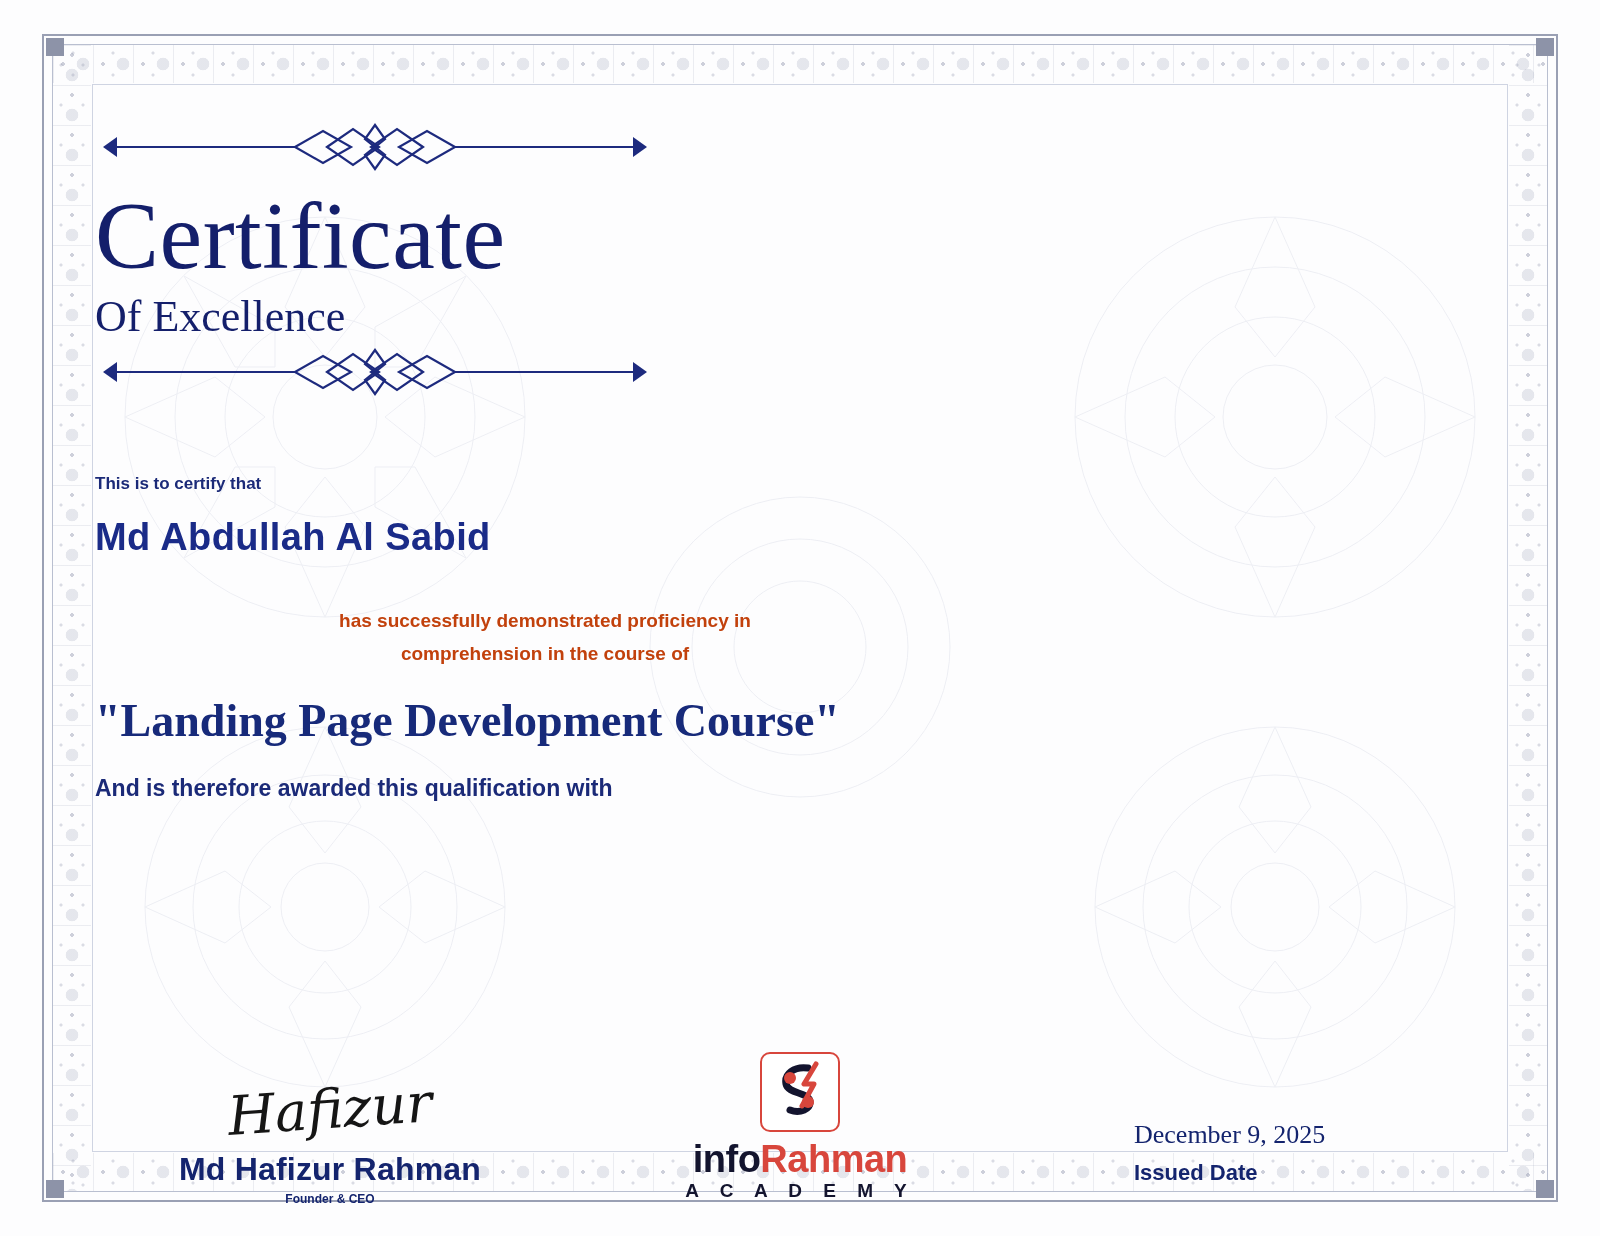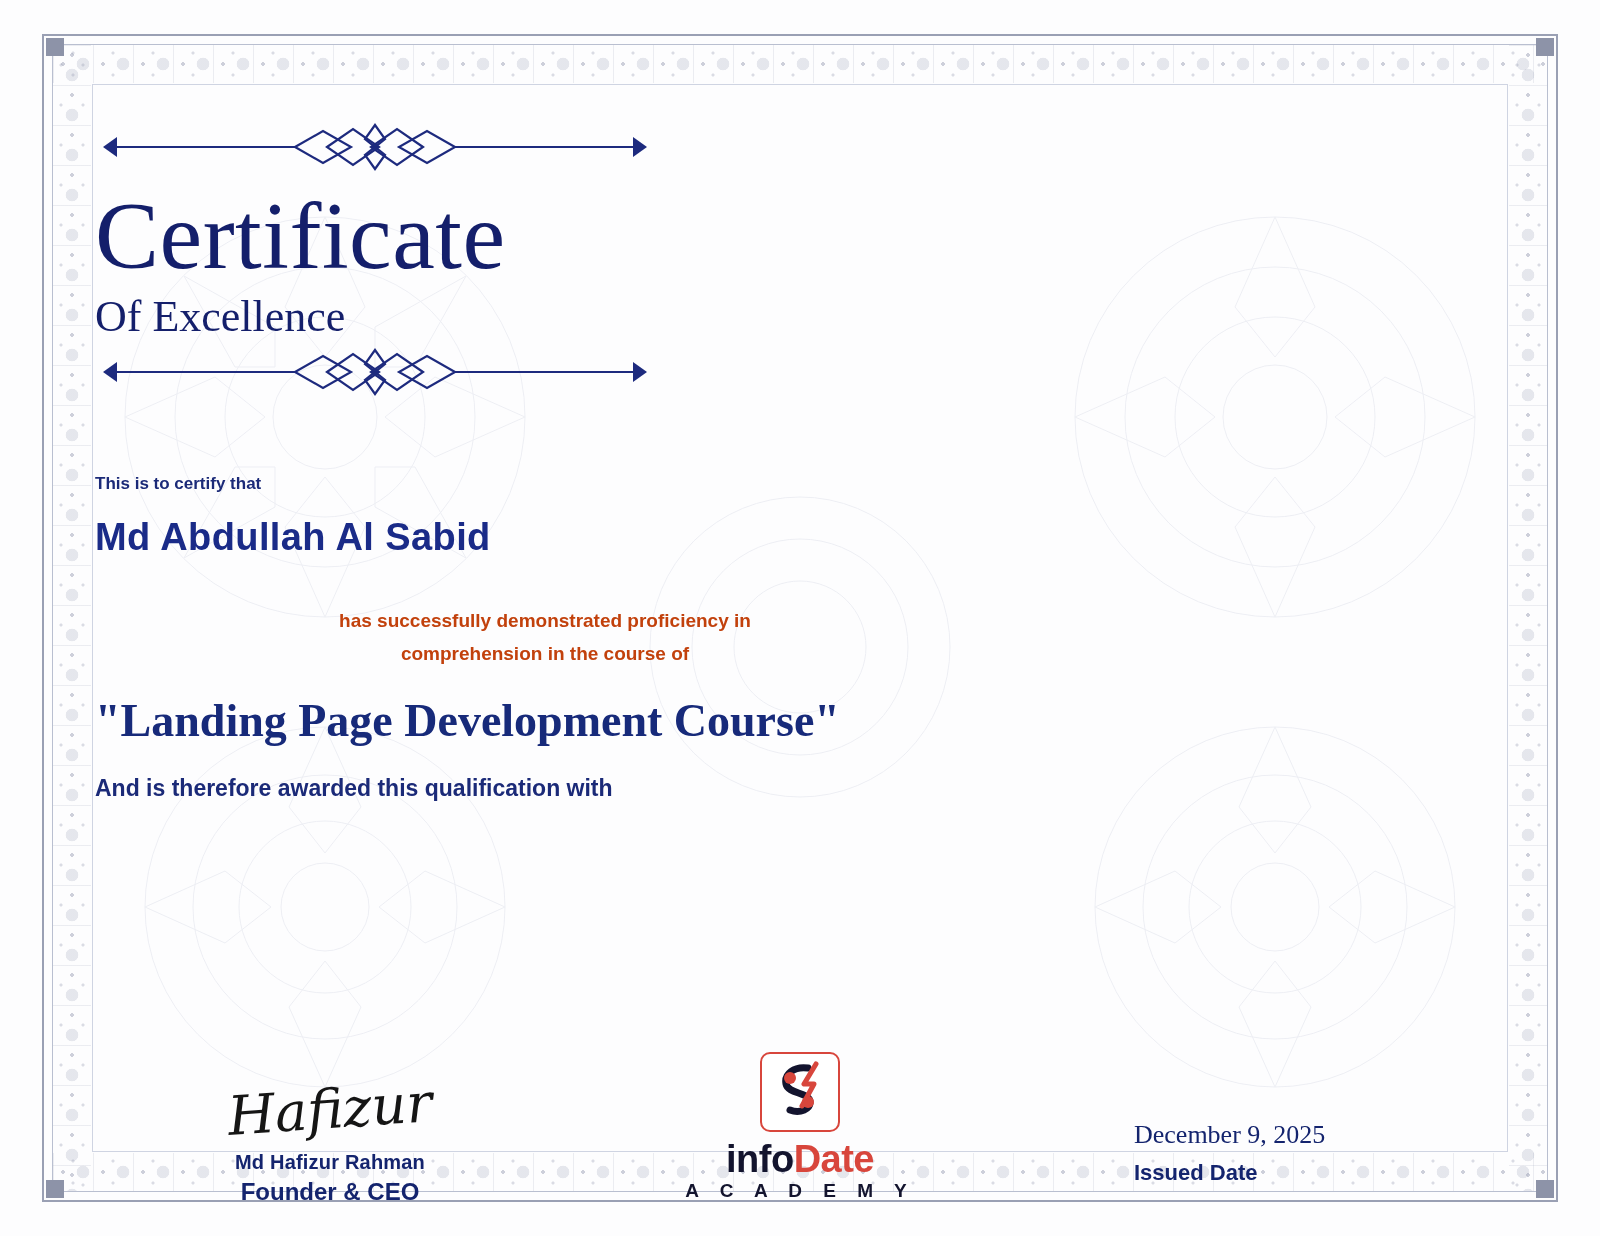--- a/index.html
+++ b/index.html
@@ -189,27 +189,27 @@
   .signature {
     font-family: "DejaVu Serif", serif;
     font-style: italic;
     font-size: 54px;
     color: #151515;
     line-height: 1;
     transform: rotate(-4deg);
     margin-bottom: 14px;
   }
   .sig-name {
-    font-size: 20px;
+    font-size: 32px;
     font-weight: 700;
     color: #14246e;
     letter-spacing: 0.2px;
   }
   .sig-role {
-    font-size: 24px;
+    font-size: 12px;
     color: #14246e;
     font-weight: 600;
     margin-top: 4px;
   }
 
   .logo-block {
     position: absolute;
     left: 50%;
     transform: translateX(-50%);
     bottom: 12px;
@@ -396,21 +396,21 @@
 
     <div class="logo-block">
       <div class="logo-mark">
         <svg width="72" height="72" viewBox="0 0 72 72">
           <path d="M44,14 C30,12 20,20 22,30 C24,40 44,38 46,47 C47,55 36,60 26,56" stroke="#13142e" stroke-width="7" fill="none" stroke-linecap="round"></path>
           <circle cx="26" cy="24" r="6" fill="#d8463c"></circle>
           <circle cx="44" cy="48" r="6" fill="#d8463c"></circle>
           <path d="M52,10 L40,30 L50,30 L38,52" stroke="#d8463c" stroke-width="5" fill="none" stroke-linecap="round" stroke-linejoin="round"></path>
         </svg>
       </div>
-      <div class="logo-word"><span class="info">info</span><span class="spark">Date</span></div>
+      <div class="logo-word"><span class="info">info</span><span class="spark">Rahman</span></div>
       <div class="logo-sub">A C A D E M Y</div>
     </div>
 
     <div class="date-block">
       <div class="date-value">December 9, 2025</div>
       <div class="date-label">Issued Date</div>
     </div>
   </div>
 
 </div>

